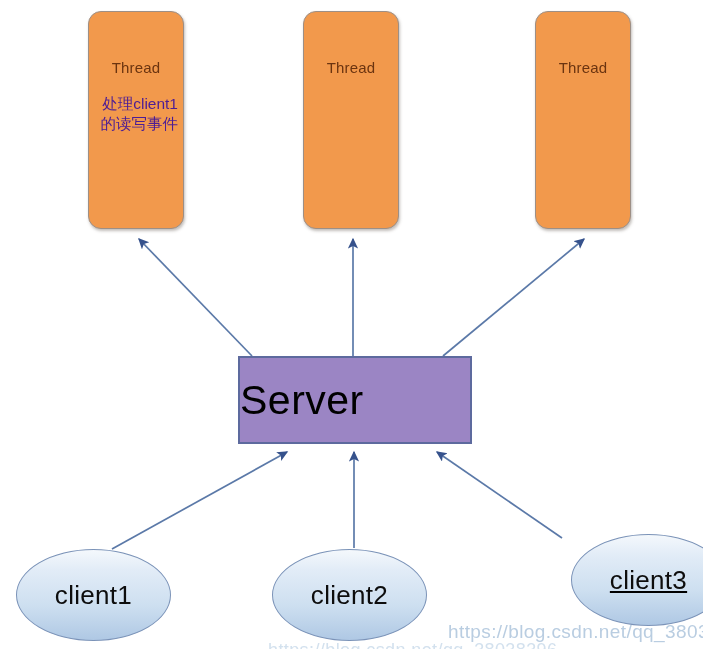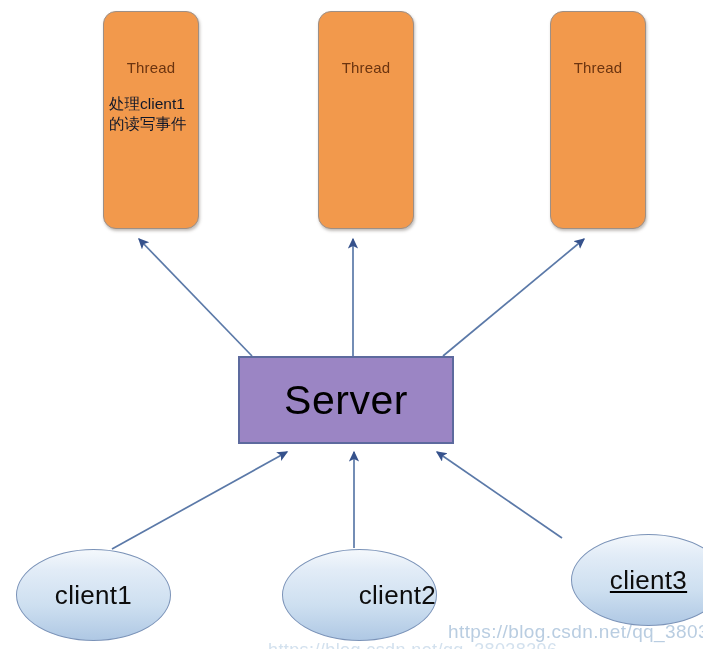--- a/index.html
+++ b/index.html
@@ -31,57 +31,56 @@
     width: 96px;
     height: 218px;
     background: #F2994C;
     border: 1px solid #9d8f86;
     border-radius: 13px;
     box-shadow: 1px 2px 3px rgba(120,110,105,0.45);
     box-sizing: border-box;
     display: flex;
     flex-direction: column;
     align-items: center;
-    text-align: left;
+    text-align: right;
     z-index: 3;
-    margin-left: 15px;
   }
   .thread-title {
     margin-top: 48px;
     font-size: 15px;
     color: #6b3410;
     line-height: 1.1;
     letter-spacing: 0.2px;
   }
   .thread-body {
     margin-top: 17px;
     font-size: 15.5px;
-    color: #0f172a;
+    color: #4c1d95;
     line-height: 1.32;
     width: 84px;
     word-break: break-all;
   }
 
   #thread-1 { left: 88px;  top: 11px; }
   #thread-2 { left: 303px; top: 11px; }
   #thread-3 { left: 535px; top: 11px; }
 
   
   #server-box {
     position: absolute;
     left: 238px;
     top: 356px;
-    width: 216px;
+    width: 234px;
     height: 88px;
     background: #9B85C4;
     border: 2px solid #5d6a9e;
     box-sizing: border-box;
     display: flex;
     align-items: center;
-    justify-content: center;
+    justify-content: flex-start;
     z-index: 3;
   }
   #server-label {
     font-size: 41px;
     color: #000000;
     letter-spacing: 0.5px;
     line-height: 1;
   }
 
   
@@ -97,21 +96,21 @@
     align-items: center;
     justify-content: center;
     z-index: 3;
   }
   .client-label {
     font-size: 26px;
     color: #0d0d0d;
     letter-spacing: 0.3px;
   }
   #client-1 { left: 16px;  top: 549px; justify-content: center; }
-  #client-2 { left: 282px; top: 549px; justify-content: flex-end; }
+  #client-2 { left: 272px; top: 549px; }
   #client-3 { left: 571px; top: 534px; text-decoration: underline; }
 
   
   .watermark {
     position: absolute;
     color: #b9cde1;
     font-size: 19px;
     letter-spacing: 0.4px;
     white-space: nowrap;
     z-index: 5;

